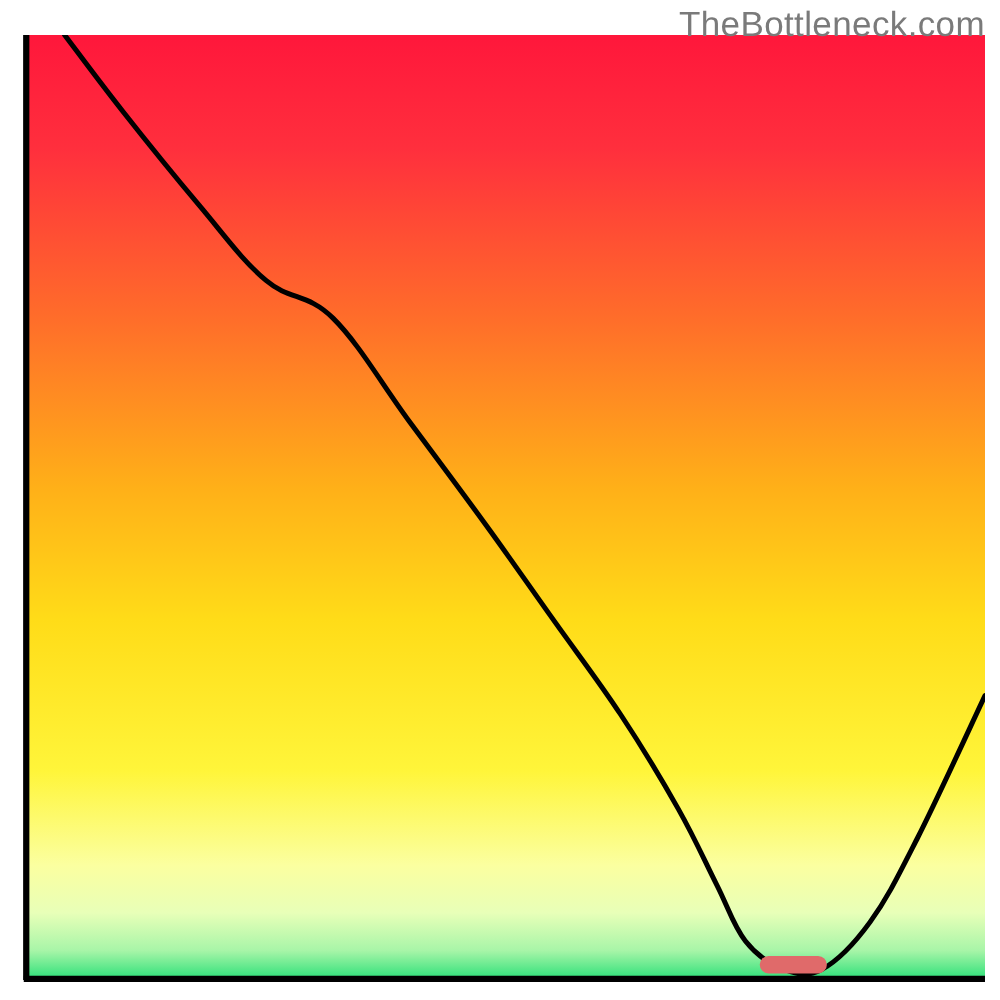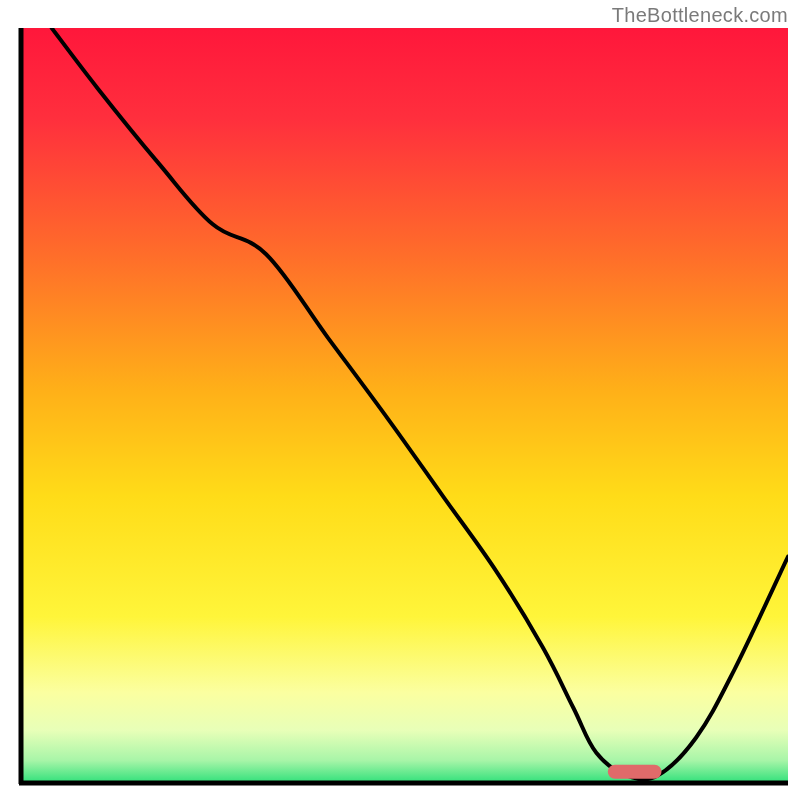--- a/index.html
+++ b/index.html
@@ -13,21 +13,21 @@
   .container {
     position: relative;
     width: 800px;
     height: 800px;
     background: #ffffff;
   }
   .watermark {
     position: absolute;
     top: 4px;
     right: 12px;
-    font-size: 20px;
+    font-size: 28px;
     color: #7a7a7a;
     font-weight: 500;
     letter-spacing: 0.3px;
     z-index: 10;
   }
   .plot {
     position: absolute;
     left: 18px;
     top: 28px;
     width: 770px;

